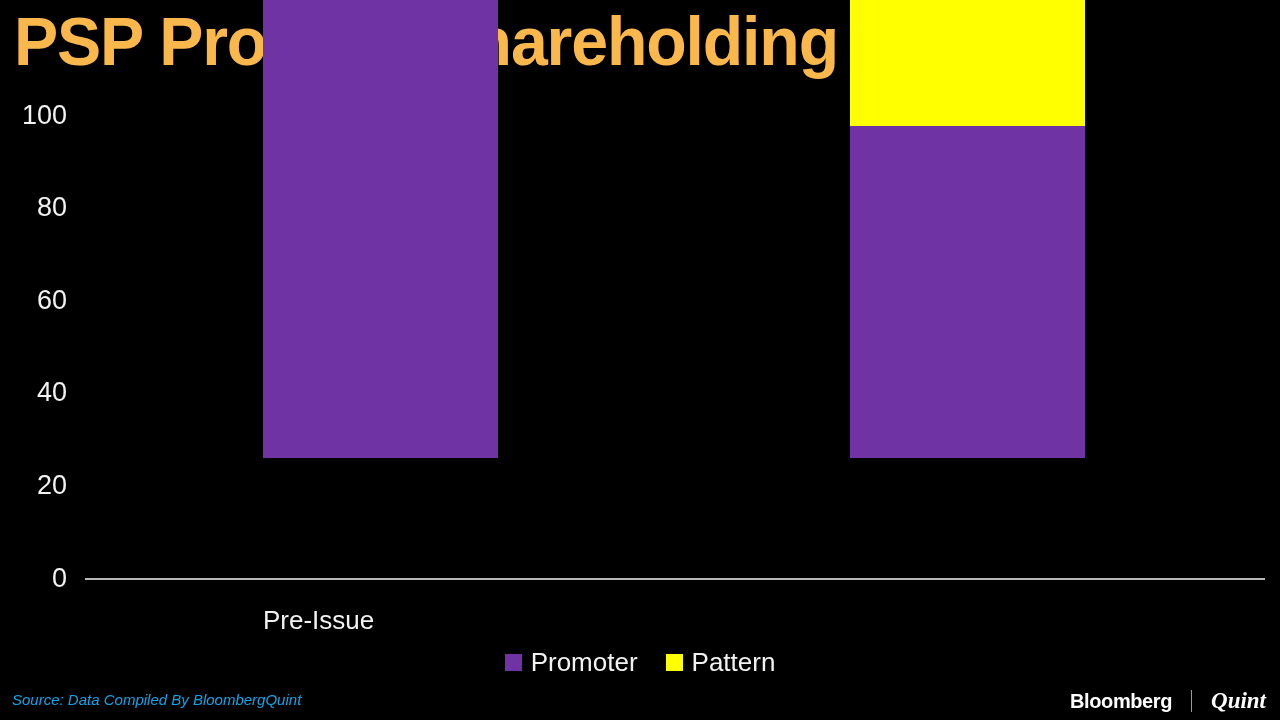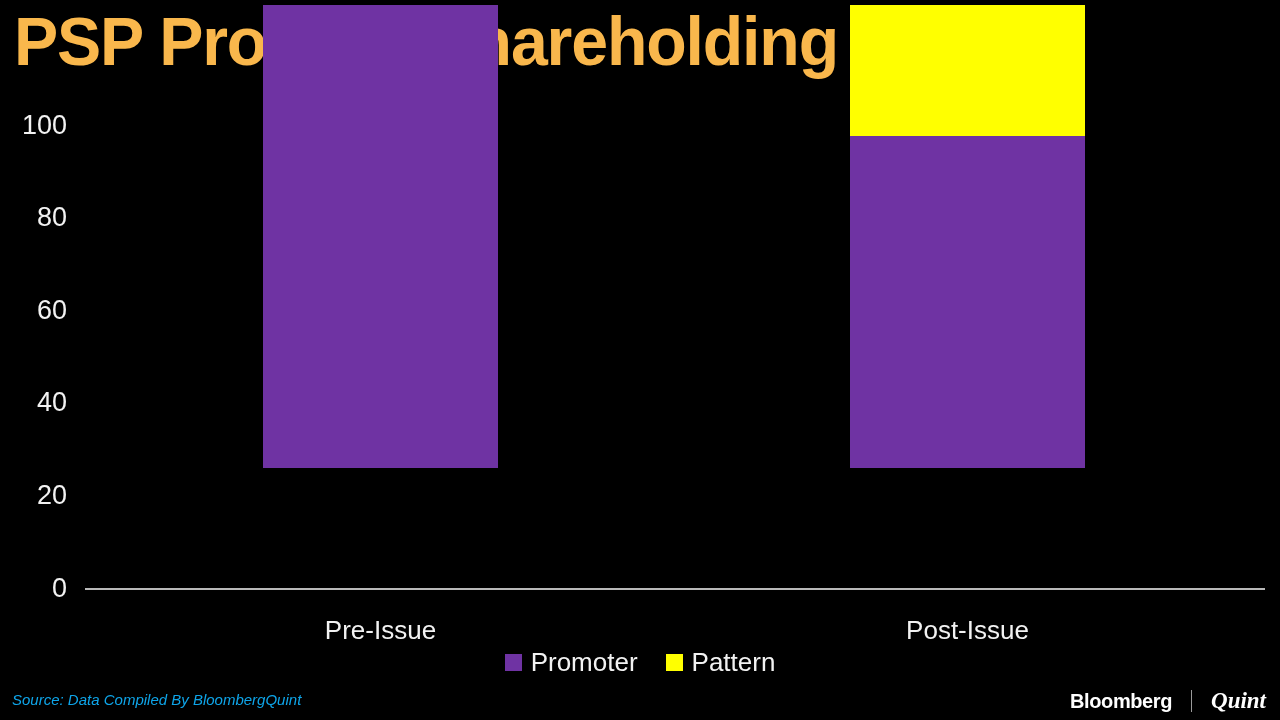--- a/index.html
+++ b/index.html
@@ -38,21 +38,21 @@
     letter-spacing: -1.2px;
     white-space: nowrap;
     transform: scaleX(0.96);
     transform-origin: left center;
   }
 
   
   #plot-area {
     position: absolute;
     left: 0;
-    top: 17px;
+    top: 7px;
     width: 1280px;
     height: 600px;
   }
 
   .y-tick-label {
     position: absolute;
     right: 1213px;           
     width: 90px;
     text-align: right;
     color: #f2f2f2;
@@ -81,21 +81,20 @@
     width: 100%;
   }
 
   .x-tick-label {
     position: absolute;
     top: 598px;
     color: #f2f2f2;
     font-family: "Liberation Sans", sans-serif;
     font-size: 26px;
     line-height: 30px;
-    text-align: center;
     white-space: nowrap;
   }
 
   
   #legend {
     position: absolute;
     left: 0;
     top: 646px;
     width: 1280px;
     height: 32px;
@@ -201,21 +200,20 @@
       <div class="bar-seg" style="bottom:0; height:463px; background:#6f33a3;"></div>
       <div class="bar-seg" style="bottom:463px; height:0px; background:#ffff00;"></div>
     </div>
 
     <div class="bar-stack" style="left:850px; width:235px; height:463px; bottom:149px;">
       <div class="bar-seg" style="bottom: 0px; height: 331.971px; background: rgb(111, 51, 163);"></div>
       <div class="bar-seg" style="bottom: 331.971px; height: 131.029px; background: rgb(255, 255, 0);"></div>
     </div>
 
     <div class="x-tick-label" style="left:263px; width:235px;">Pre-Issue</div>
-    <div class="x-tick-label" style="left:850px; width:235px;">Post-Issue</div>
 
   </div>
 
   <div id="legend">
     <div class="legend-item">
       <span class="legend-swatch" style="background:#6f33a3;"></span>
       <span class="legend-label">Promoter</span>
     </div>
     <div class="legend-item">
       <span class="legend-swatch" style="background:#ffff00;"></span>

